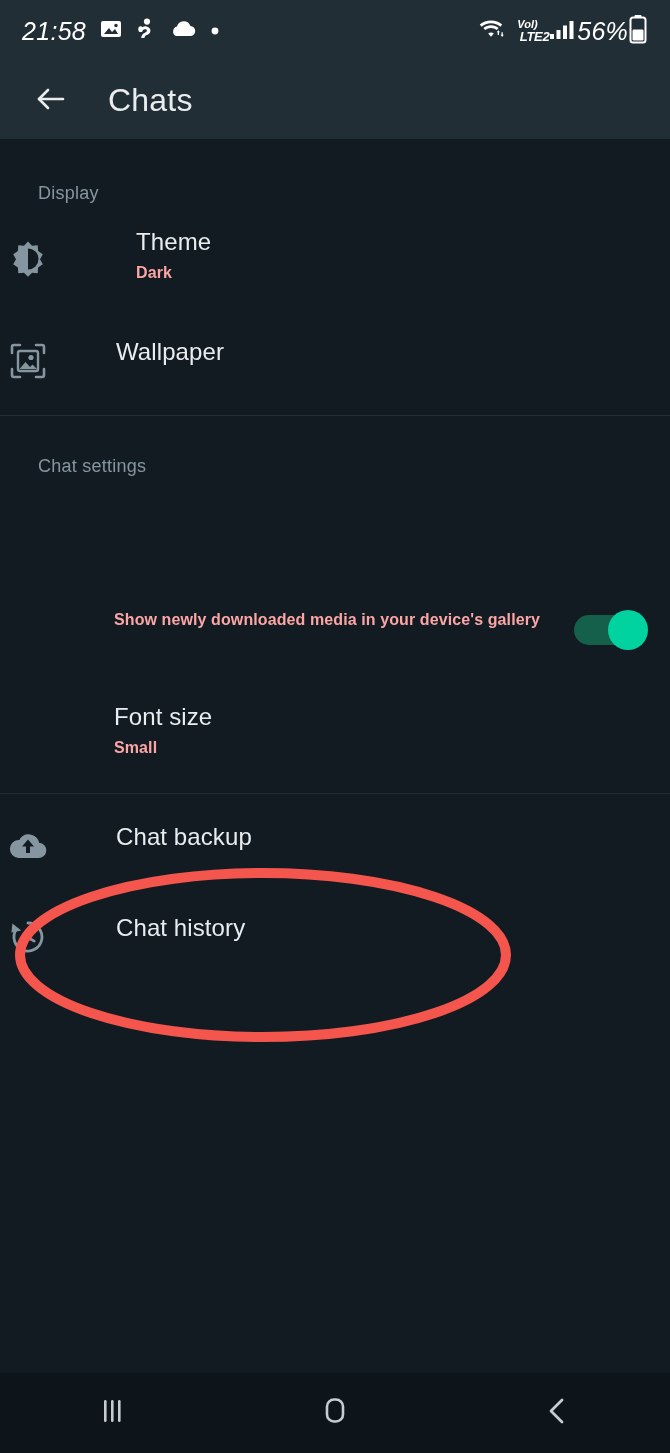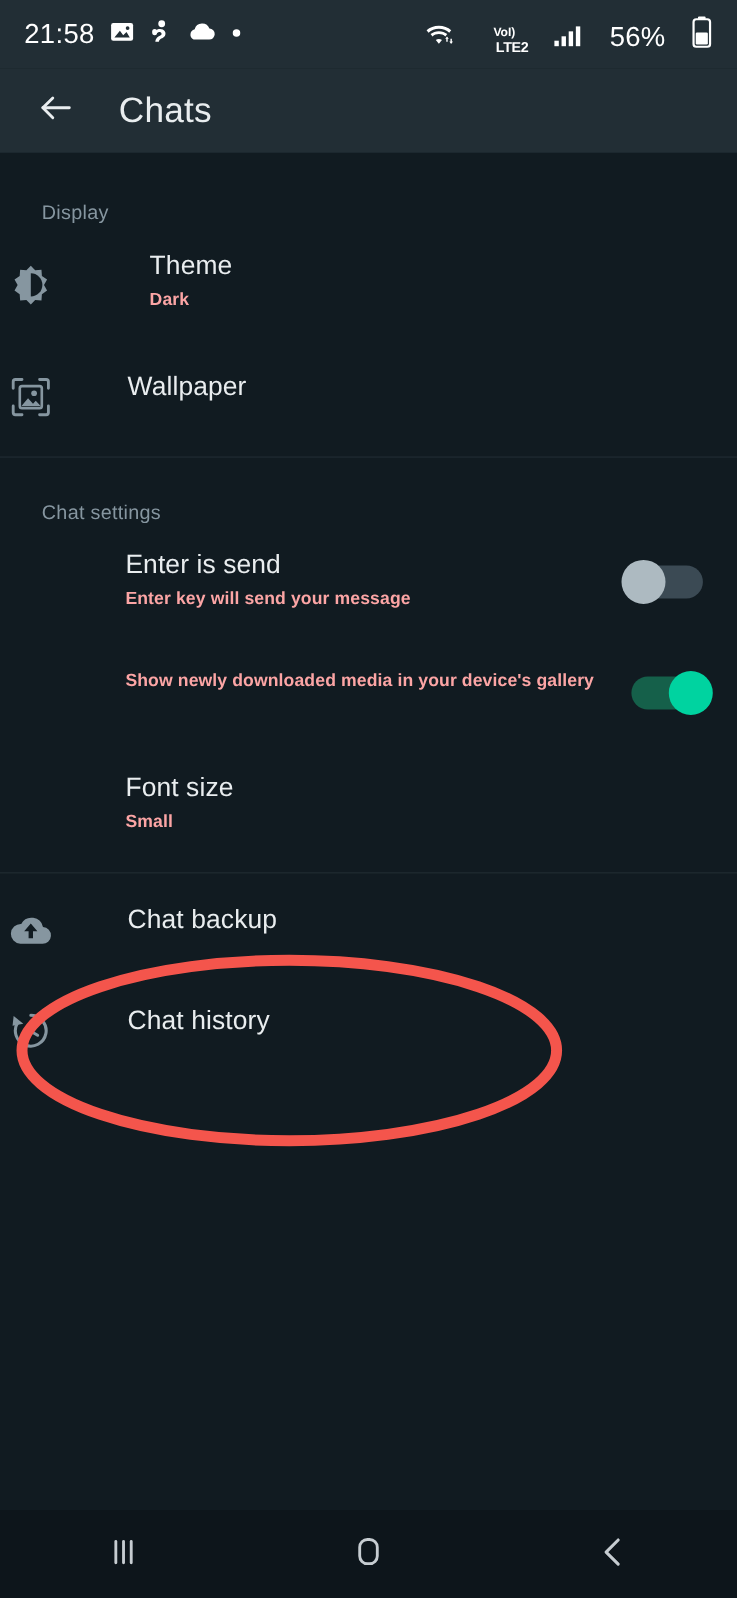--- a/index.html
+++ b/index.html
@@ -16,24 +16,25 @@
   }
 
   
   .statusbar {
     position:absolute; top:0; left:0;
     width:670px; height:62px;
     background:#222e35;
     display:flex; align-items:center;
     padding:0 22px;
     color:#ffffff;
+    font-style:italic;
   }
   .sb-left { display:flex; align-items:center; gap:13px; }
   .sb-time { font-size:25px; letter-spacing:.3px; font-weight:400; }
-  .sb-right { margin-left:auto; display:flex; align-items:flex-end; gap:23px; }
+  .sb-right { margin-left:auto; display:flex; align-items:center; gap:0; }
   .sb-batt-text { font-size:25px; font-weight:400; letter-spacing:.2px; }
   .voglyph {
     display:flex; flex-direction:column; align-items:center;
     line-height:1; font-weight:700;
   }
   .voglyph .a { font-size:11px; }
   .voglyph .b { font-size:13px; letter-spacing:-.3px;margin-left:14px; }
 
   
   .appbar {
@@ -233,30 +234,20 @@
       </div>
       <div class="row-text" style="margin-left:60px;">
         <span class="row-title">Wallpaper</span>
       </div>
     </div>
 
     <div class="divider abs" style="top:276px;"></div>
 
     <div class="section-header abs" style="left:38px; top:317px;">Chat settings</div>
 
-    <div class="row abs" style="left:0; top:362px; width:670px; height:100px;">
-      <div class="row-text" style="margin-left:114px;">
-        <span class="row-title">Enter is send</span>
-        <span class="row-sub">Enter key will send your message</span>
-      </div>
-      <div class="toggle off" style="left:565px; top:8px;">
-        <div class="track"></div>
-        <div class="thumb"></div>
-      </div>
-    </div>
 
     <div class="row abs" style="left:0; top:463px; width:670px; height:100px;">
       <div class="row-text" style="margin-left:114px;">
         <span class="row-sub">Show newly downloaded media in your device's gallery</span>
       </div>
       <div class="toggle on" style="left:574px; top:8px;">
         <div class="track"></div>
         <div class="thumb"></div>
       </div>
     </div>

